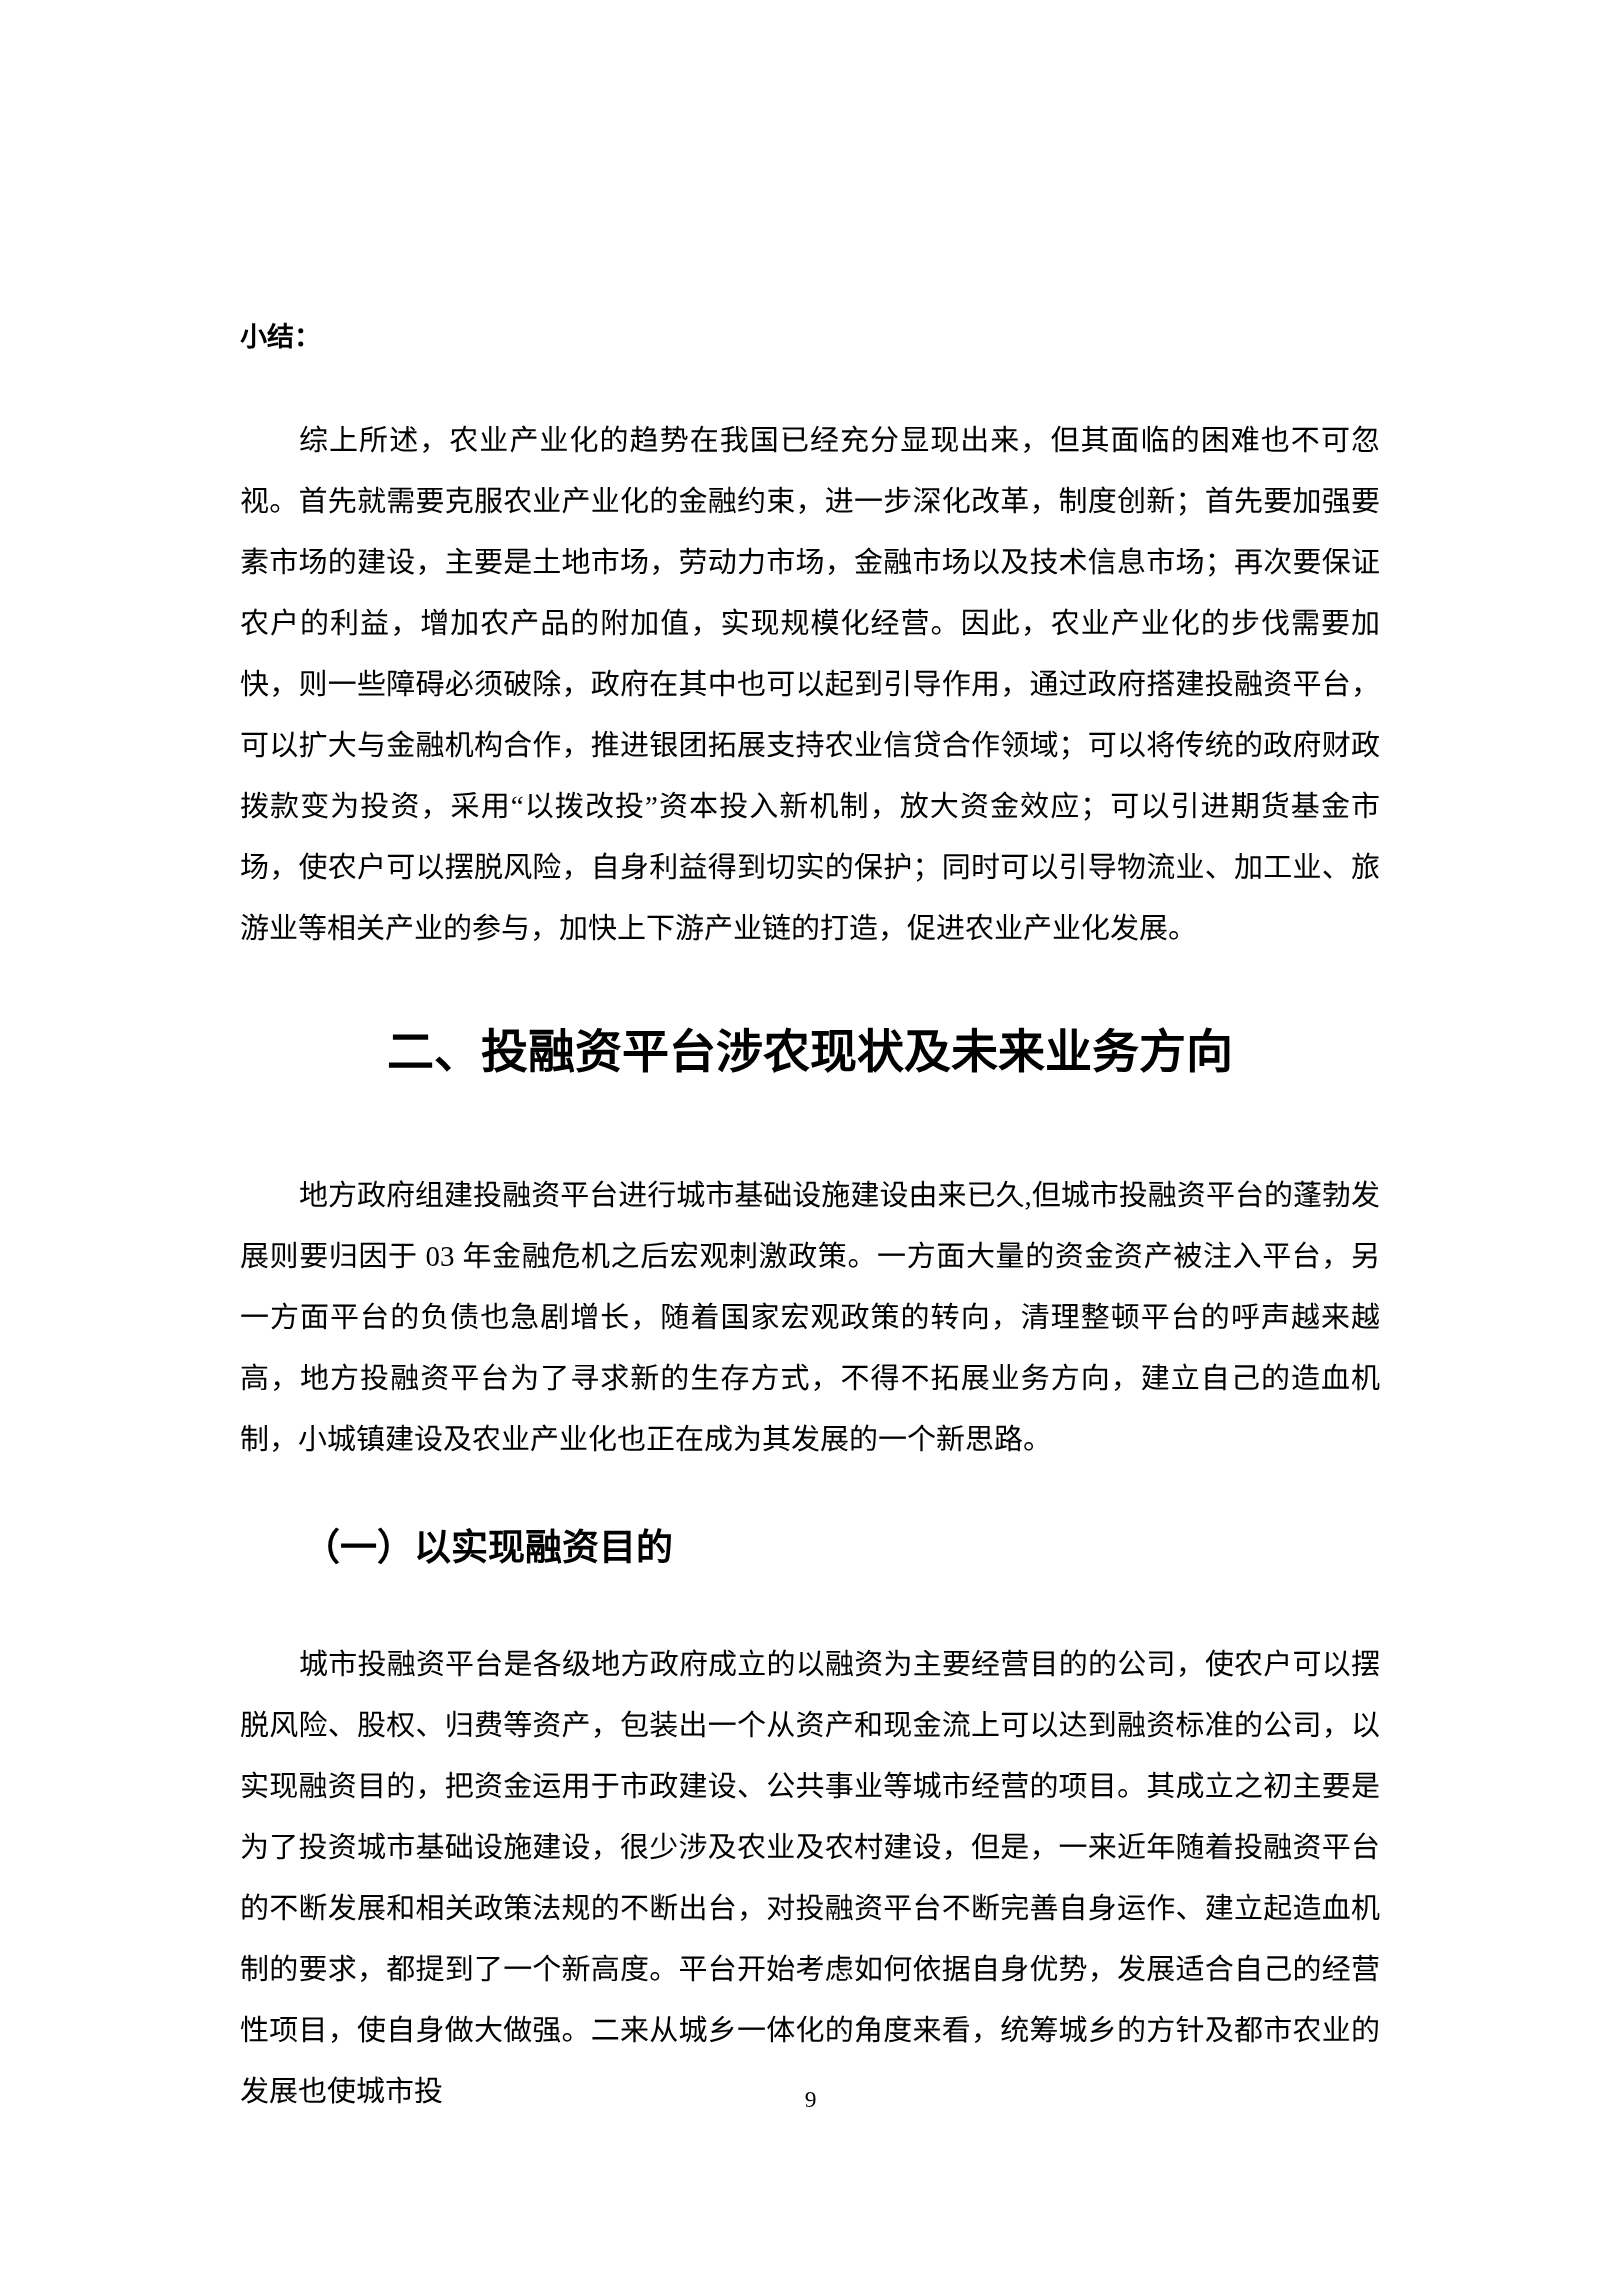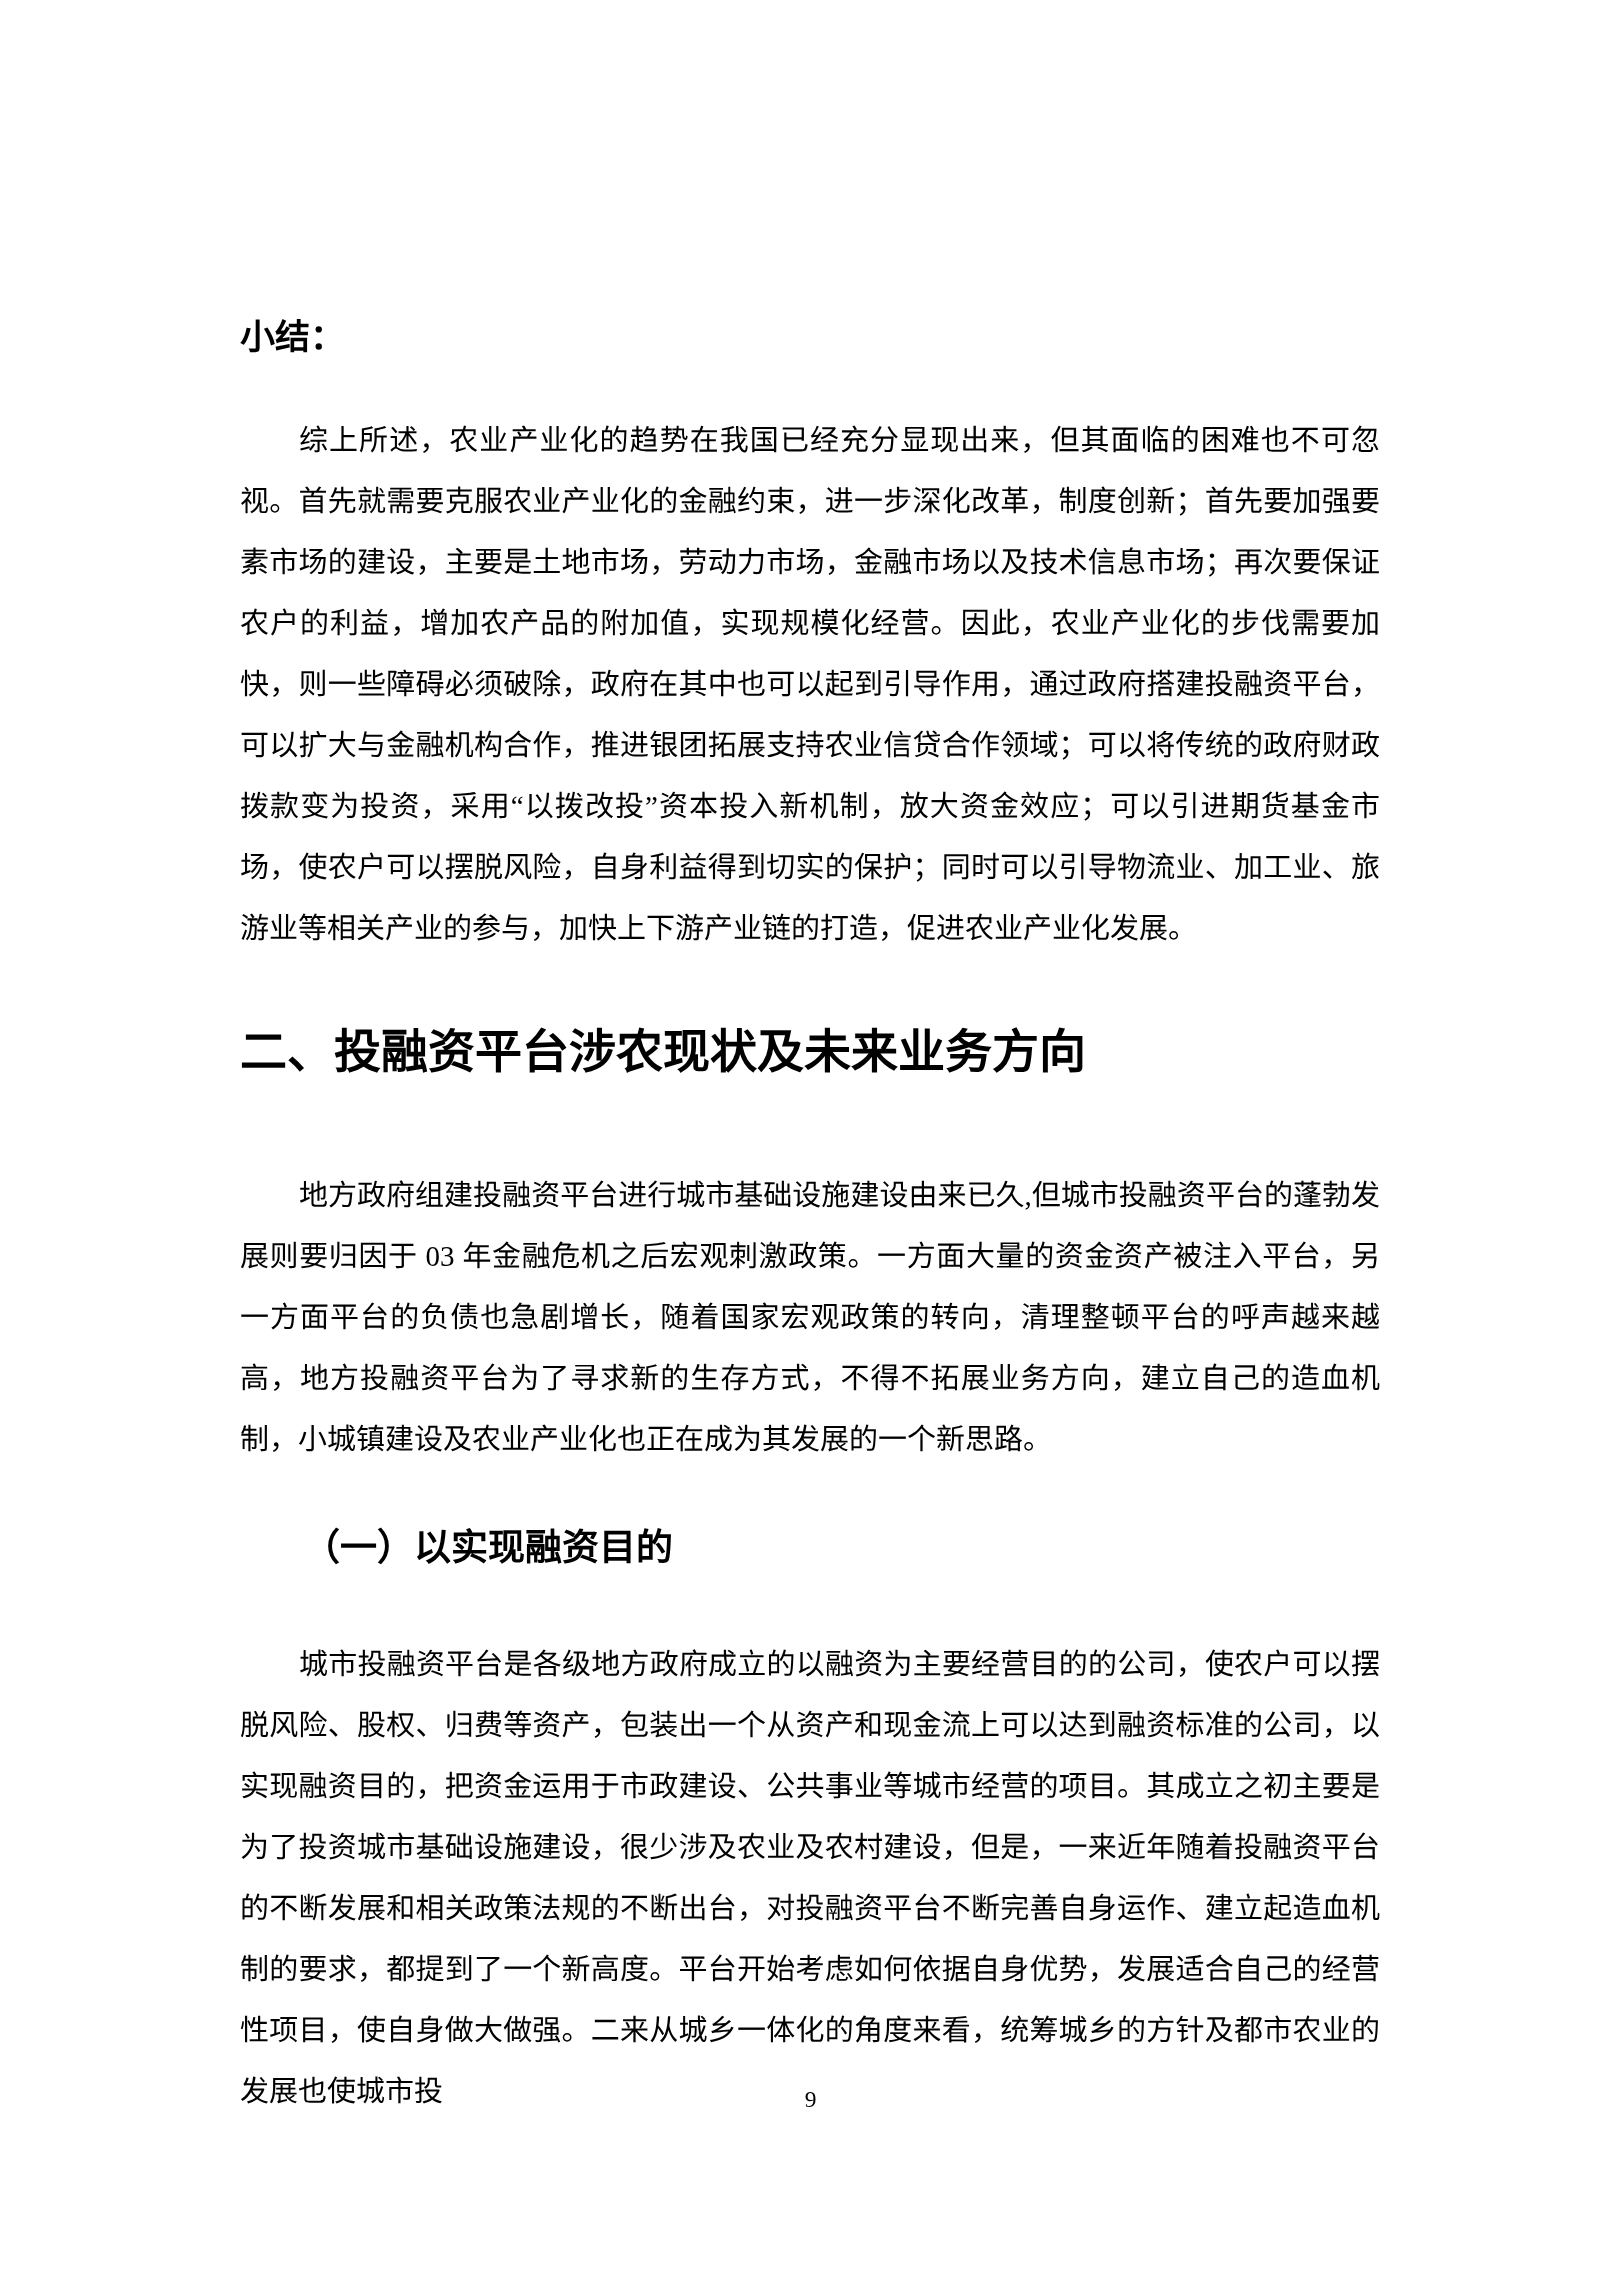--- a/index.html
+++ b/index.html
@@ -12,40 +12,41 @@
   .page {
     position: relative;
     width: 1621px;
     height: 2293px;
     box-sizing: border-box;
     background: #ffffff;
     padding: 314px 241px 0 240px;
     overflow: hidden;
   }
   .h-summary {
-    font-size: 35px;
+    font-size: 27px;
     font-weight: bold;
     line-height: 47px;
     margin: 0 0 49px 0;
     font-family: "Liberation Serif", serif;
   }
   .body-para {
     font-size: 29px;
     line-height: 61px;
     text-align: justify;
     text-indent: 59px;
     margin: 0;
     font-family: Liberation Serif, serif;
   }
   .h-section {
     font-size: 47px;
     font-weight: bold;
     line-height: 61px;
     margin: 63px 0 82px 0;
     font-family: "Liberation Serif", serif;
+    text-align: center;
   }
   .h-subsection {
     font-size: 37px;
     font-weight: bold;
     line-height: 46px;
     margin: 55px 0 63px 63px;
     font-family: "Liberation Serif", serif;
   }
   .page-number {
     position: absolute;

